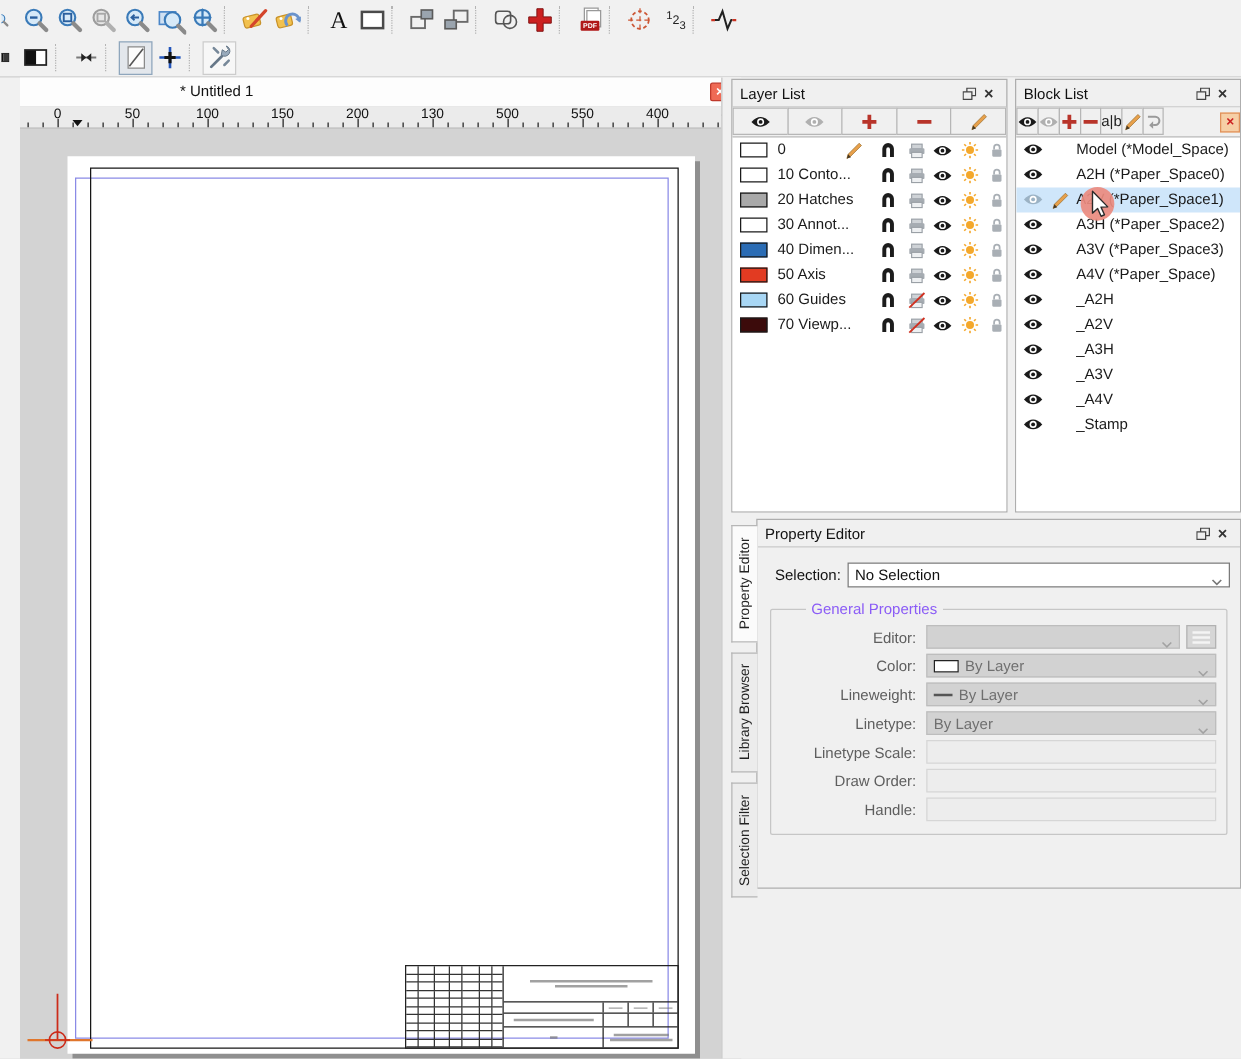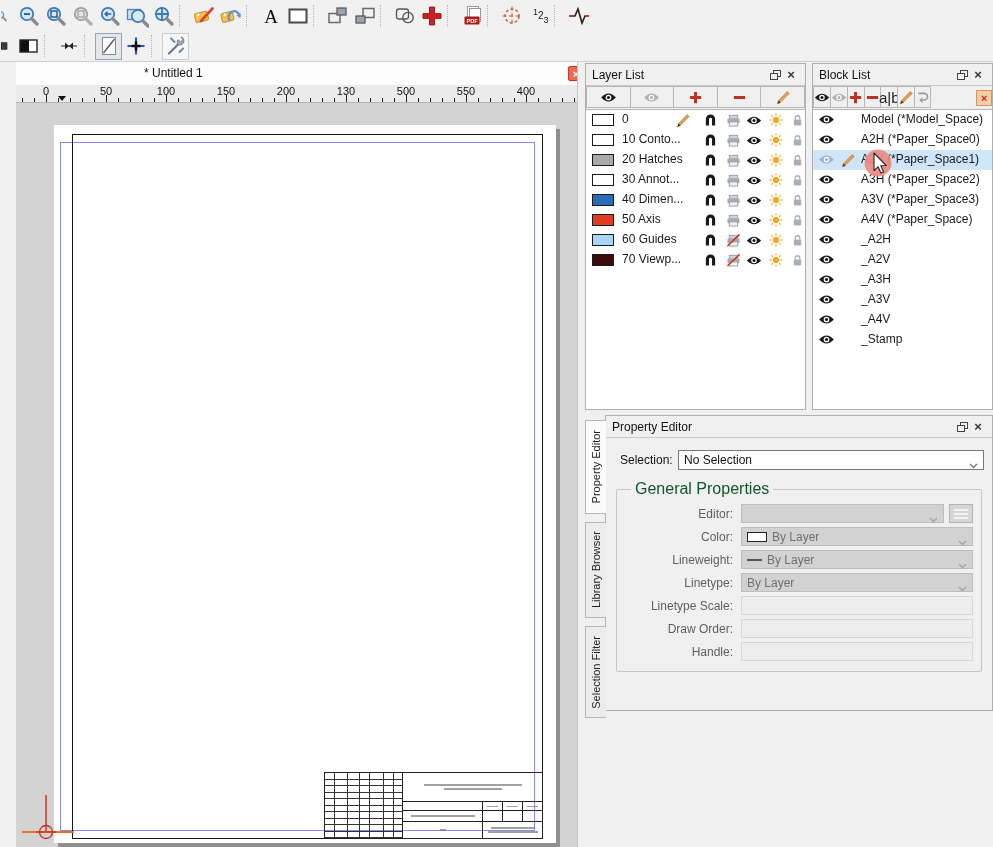--- a/index.html
+++ b/index.html
@@ -78,21 +78,21 @@
   .brow .bname { position:absolute; left:48px; top:2px; font-size:12px; white-space:nowrap; }
   
   #prop-panel { left:605px; top:415px; width:388px; height:296px; }
   #prop-body { flex:1; padding:10px 8px 0 8px; position:relative; }
   .selrow { display:flex; align-items:center; margin:2px 0 10px 0; }
   .selrow .sel-label { width:58px; text-align:left; margin-left:6px; color:#111; flex:none; }
   .combo { position:relative; height:20px; border:1px solid #7a7a7a; background:#fff; display:flex;
            align-items:center; padding:0 18px 0 5px; font-size:12px; color:#111; flex:1; }
   .combo .chev { position:absolute; right:5px; top:7px; }
   fieldset { border:1px solid #c6c6c6; border-radius:2px; margin:0 2px; padding:6px 8px 10px 8px; }
-  legend { font-size:16px; color:#14532d; padding:0 4px; margin-left:6px; }
+  legend { font-size:12px; color:#8b5cf6; padding:0 4px; margin-left:20px; }
   .prow { display:flex; align-items:center; margin-bottom:4px; }
   .plabel { width:108px; text-align:right; margin-right:8px; color:#5e5e5e; flex:none; }
   .dcombo { position:relative; height:19px; background:#d2d2d2; border:1px solid #bdbdbd; color:#6f6f6f;
             display:flex; align-items:center; padding:0 18px 0 5px; flex:1; font-size:12px; }
   .dcombo .chev { position:absolute; right:5px; top:7px; opacity:.7; }
   .dinput { height:19px; background:#ededed; border:1px solid #d6d6d6; flex:1; }
   .menu-btn { width:24px; height:19px; margin-left:5px; background:#d6d6d6; border:1px solid #b2b2b2;
               display:flex; flex-direction:column; justify-content:center; gap:2px; align-items:center; padding:0; flex:none; }
   .menu-btn i { display:block; width:14px; height:2px; background:#f4f4f4; }
   .mini-swatch { width:20px; height:10px; background:#fff; border:1px solid #222; margin-right:5px; flex:none; }
@@ -924,21 +924,21 @@
         <svg width="15" height="15" viewBox="0 0 20 20">
           <path d="M8 2.5h4V8h5.5v4H12v5.5H8V12H2.5V8H8z" fill="#b8342a"></path>
         </svg>
       </button>
       <button class="tbarbtn" style="width: 18px;">
         <svg width="15" height="15" viewBox="0 0 20 20">
           <rect x="2.5" y="8" width="15" height="4" fill="#b8342a"></rect>
         </svg>
       </button>
       <button class="tbarbtn" style="width: 18px;">
-        <span style="font-size:15px;color:#222;">a|b</span>
+        <span style="font-size:12px;color:#222;">a|b</span>
       </button>
       <button class="tbarbtn" style="width: 18px;">
         <svg width="15" height="15" viewBox="0 0 18 18">
           <path d="M3 16.5l1.2-4L14.8 1.9 17 4.1 6.4 14.7z" fill="#e8a04a" stroke="#9a7030" stroke-width="0.7"></path>
           <path d="M3 16.5l1.2-4 2.8 2.8z" fill="#4a3a22"></path>
         </svg>
       </button>
       <button class="tbarbtn" style="width: 18px;">
         <svg width="15" height="15" viewBox="0 0 18 18">
           <path d="M4 4h7a4 4 0 0 1 0 8H9" fill="none" stroke="#9a9a9a" stroke-width="2"></path>

